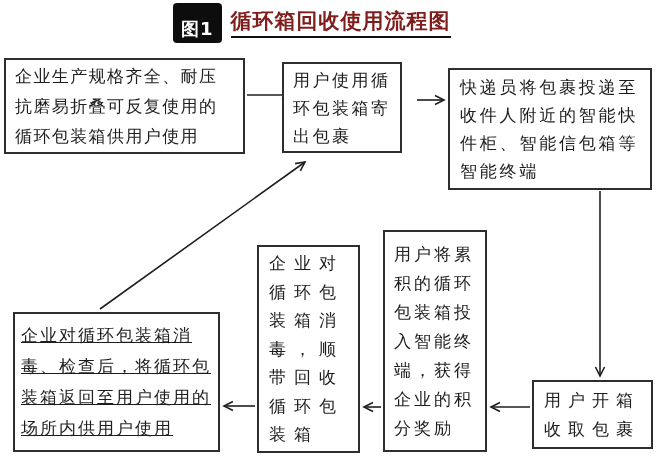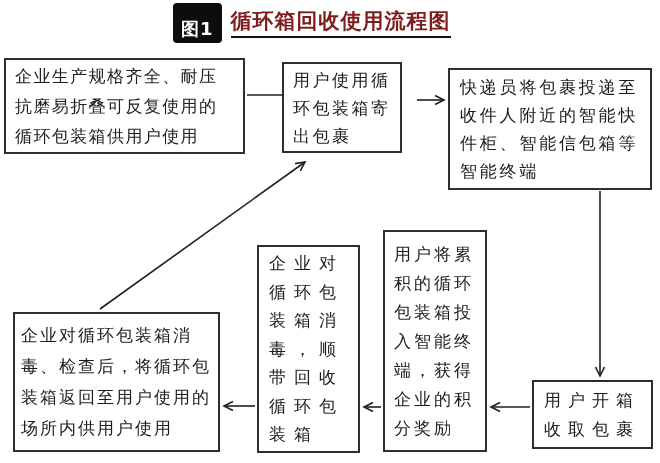--- a/index.html
+++ b/index.html
@@ -36,21 +36,21 @@
   .b-send span     {padding:0 9px;letter-spacing:2.5px;line-height:28px;}
   .b-deliver  {left:448px;top:68px;  width:204px;height:122px;}
   .b-deliver span  {padding:0 10px;letter-spacing:2.8px;line-height:28px;}
   .b-open     {left:532px;top:380px; width:121px;height:69px;}
   .b-open span     {padding:0 10px;letter-spacing:7px;line-height:29px;}
   .b-points   {left:383px;top:230px; width:104px;height:222px;}
   .b-points span   {padding:0 9px;letter-spacing:3px;line-height:29px;}
   .b-recycle  {left:257px;top:245px; width:103px;height:208px;}
   .b-recycle span  {padding:0 10px;letter-spacing:8px;line-height:28.5px;}
   .b-disinfect{left:13px; top:312px; width:207px;height:140px;}
-  .b-disinfect span{padding:0 6px;letter-spacing:2px;line-height:31px;}
+  .b-disinfect span{padding:0 6px;letter-spacing:2px;line-height:31px;text-decoration:underline;}
 </style>
 </head>
 <body>
 
 <div class="canvas">
 
   <div class="titlebar">
     <span class="badge">图1</span>
     <span class="figtitle">循环箱回收使用流程图</span>
   </div>

